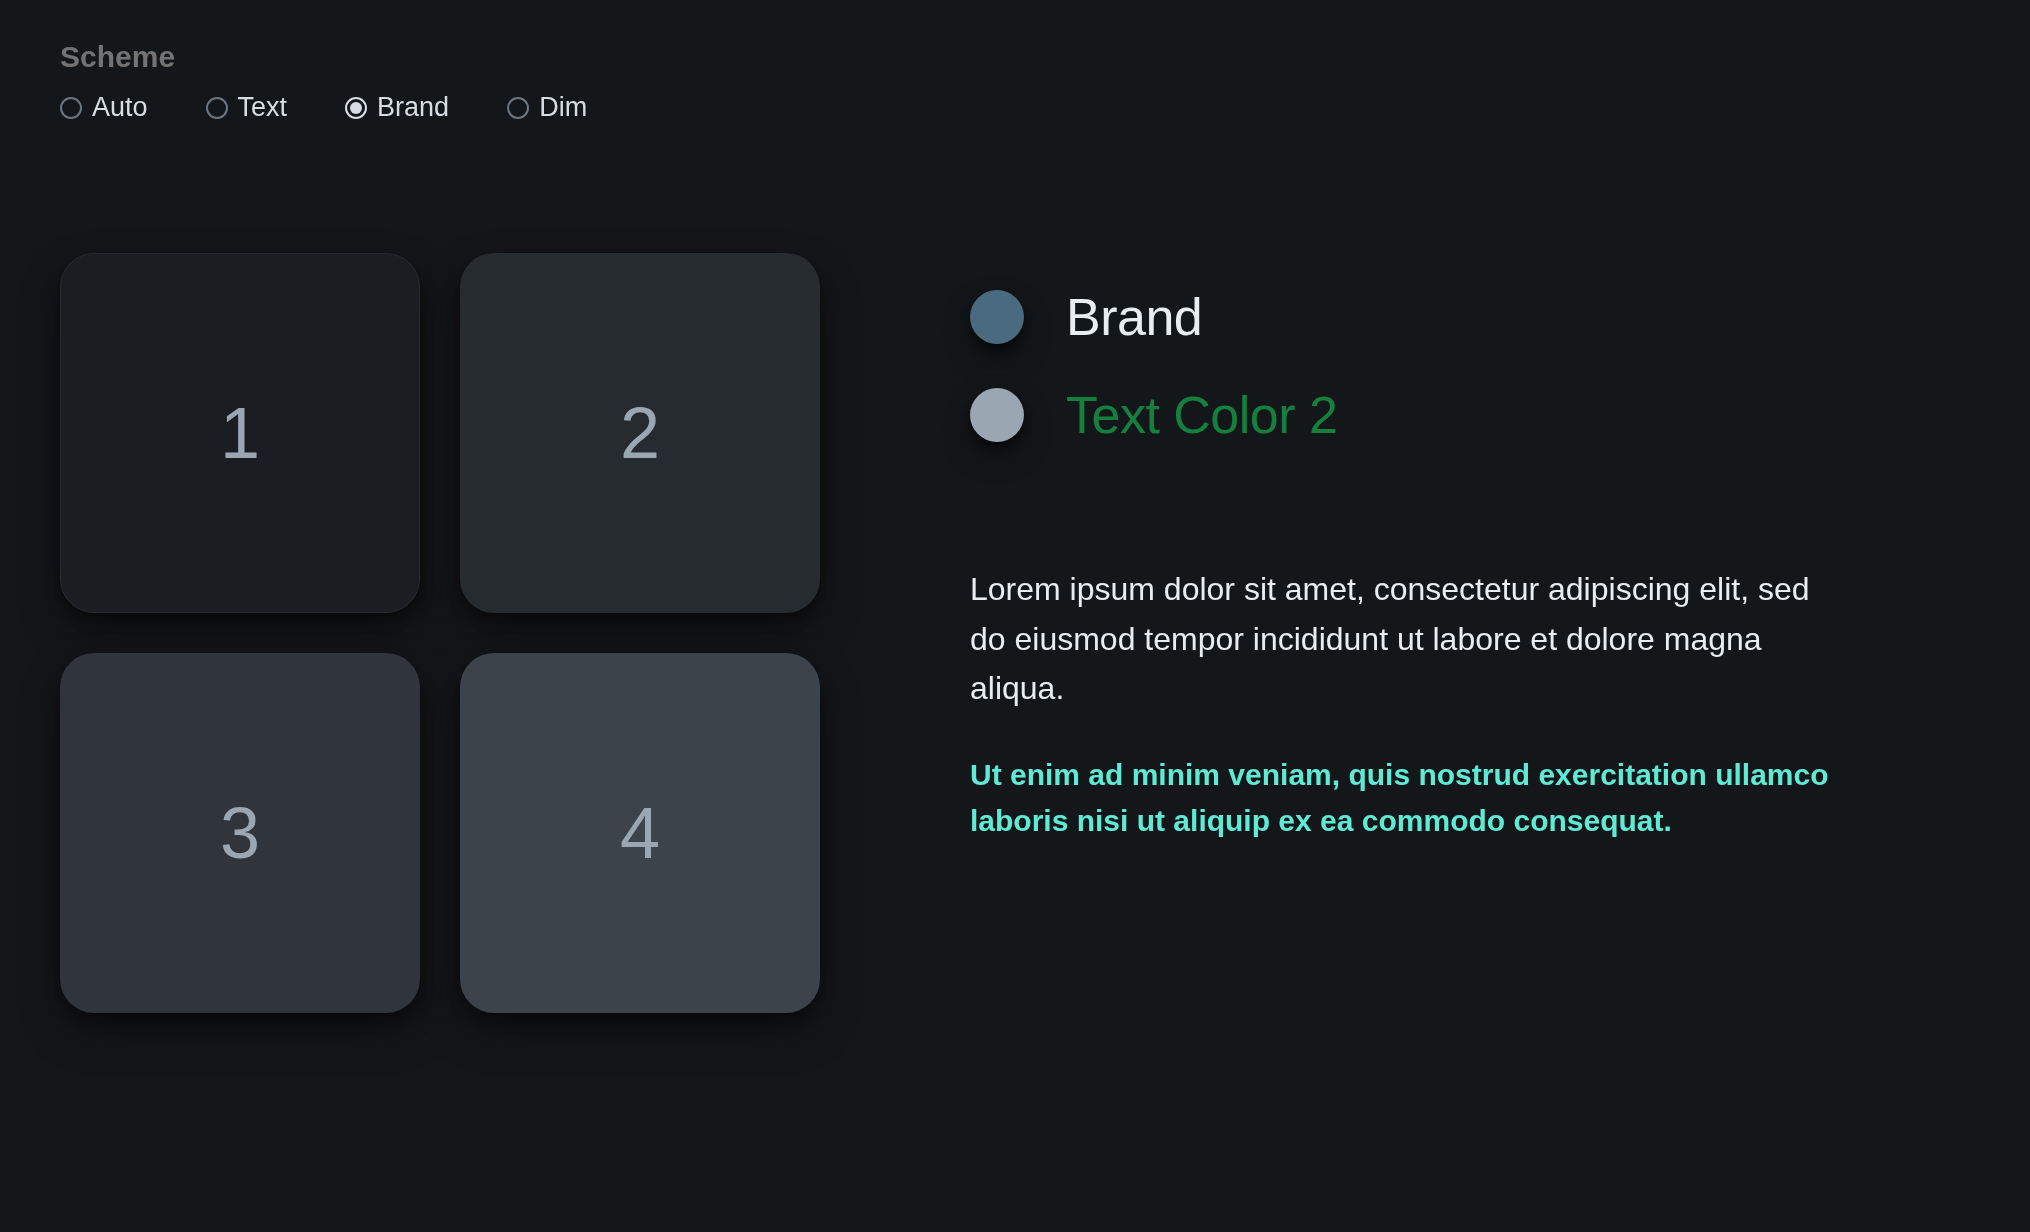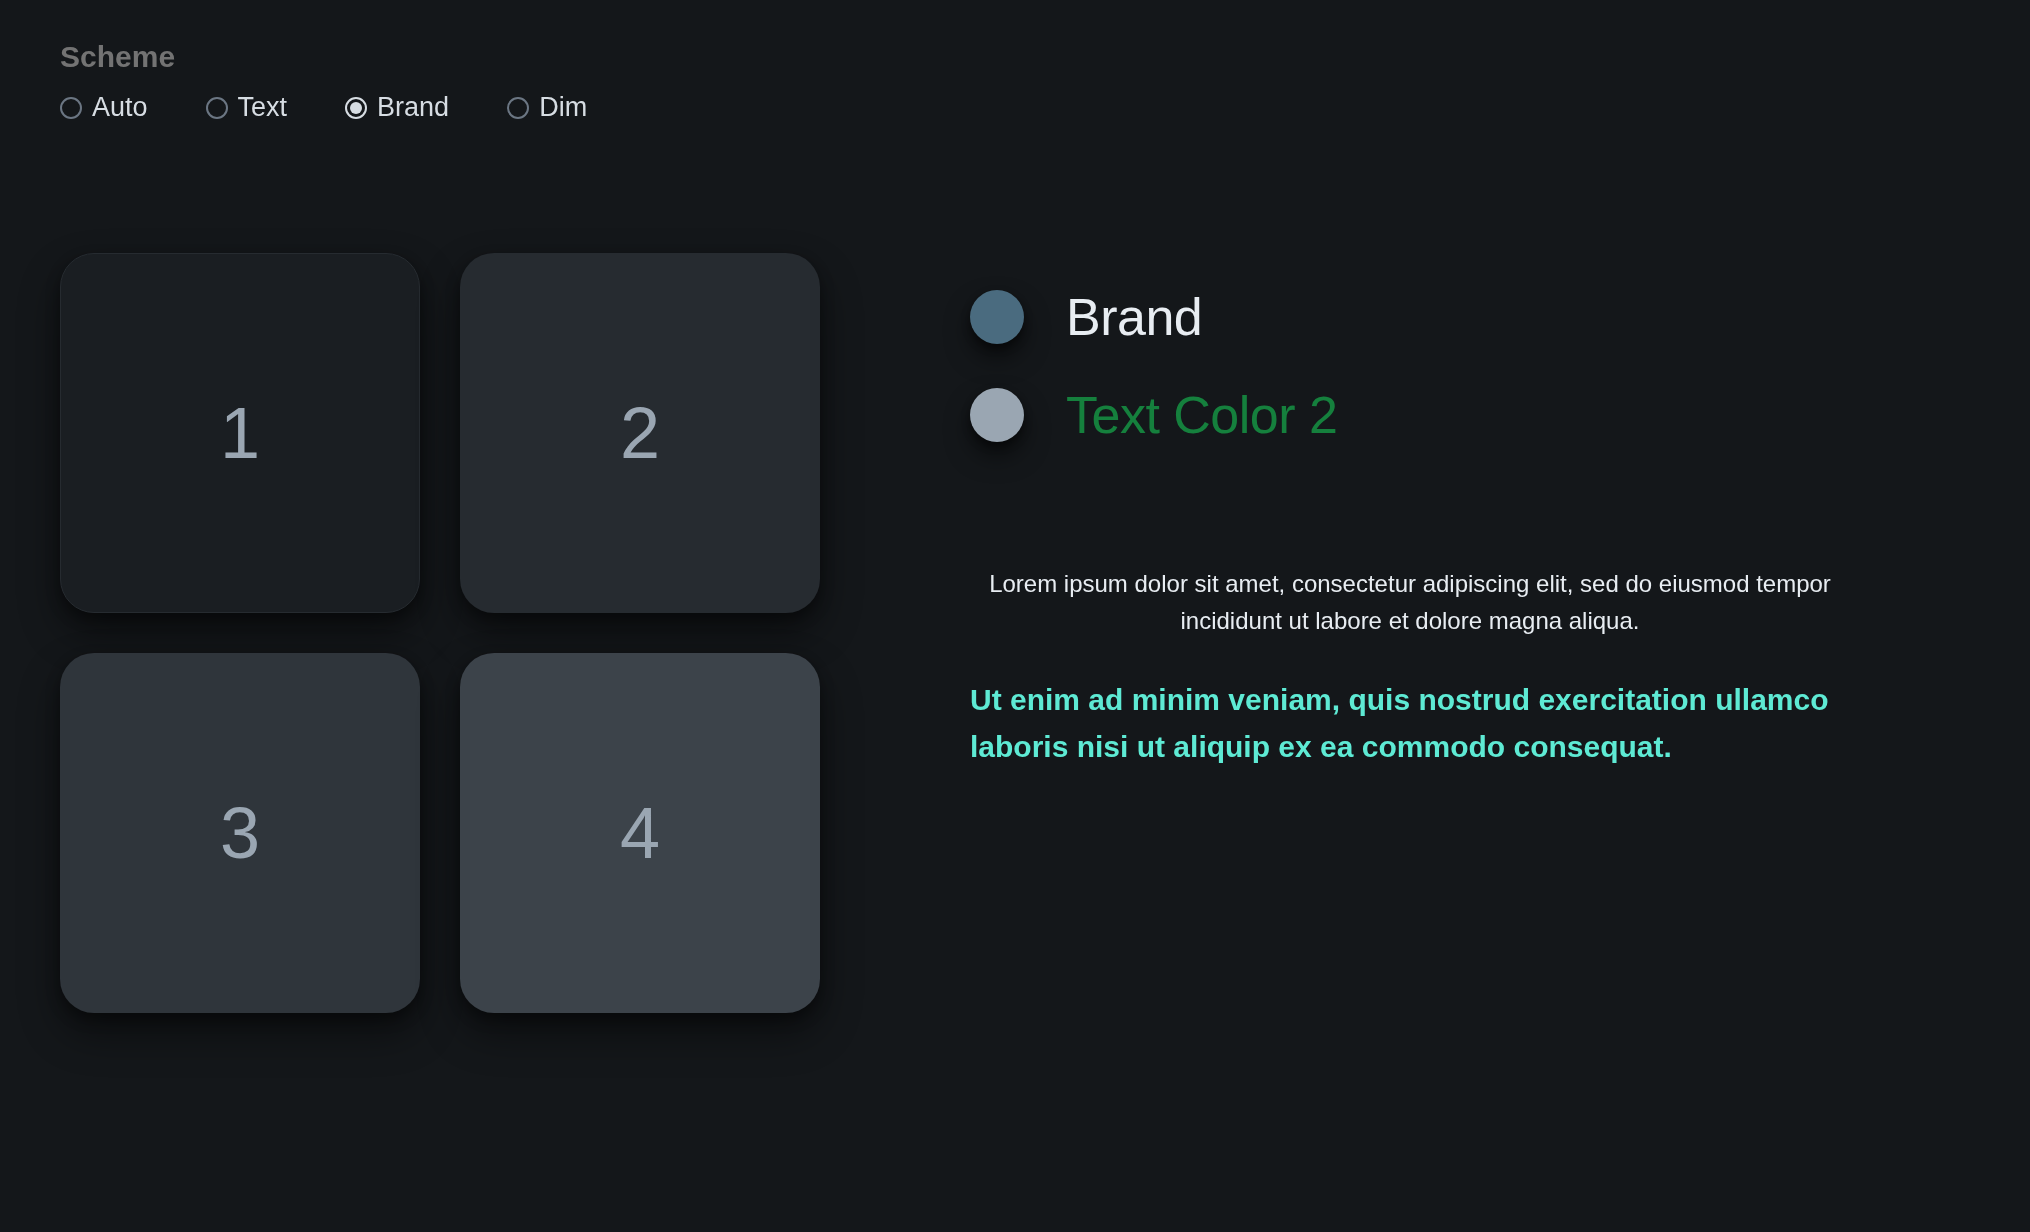--- a/index.html
+++ b/index.html
@@ -137,25 +137,24 @@
       letter-spacing: -0.5px;
     }
 
     .body-text {
       display: flex;
       flex-direction: column;
       gap: 38px;
     }
 
     .para-1 {
-      font-size: 24px;
+      font-size: 32px;
       line-height: 1.55;
       color: #e8edf2;
       font-weight: 300;
-      text-align: center;
     }
 
     .para-2 {
       font-size: 30px;
       line-height: 1.55;
       color: #5eead4;
       font-weight: 700;
     }
   </style>
 </head>

